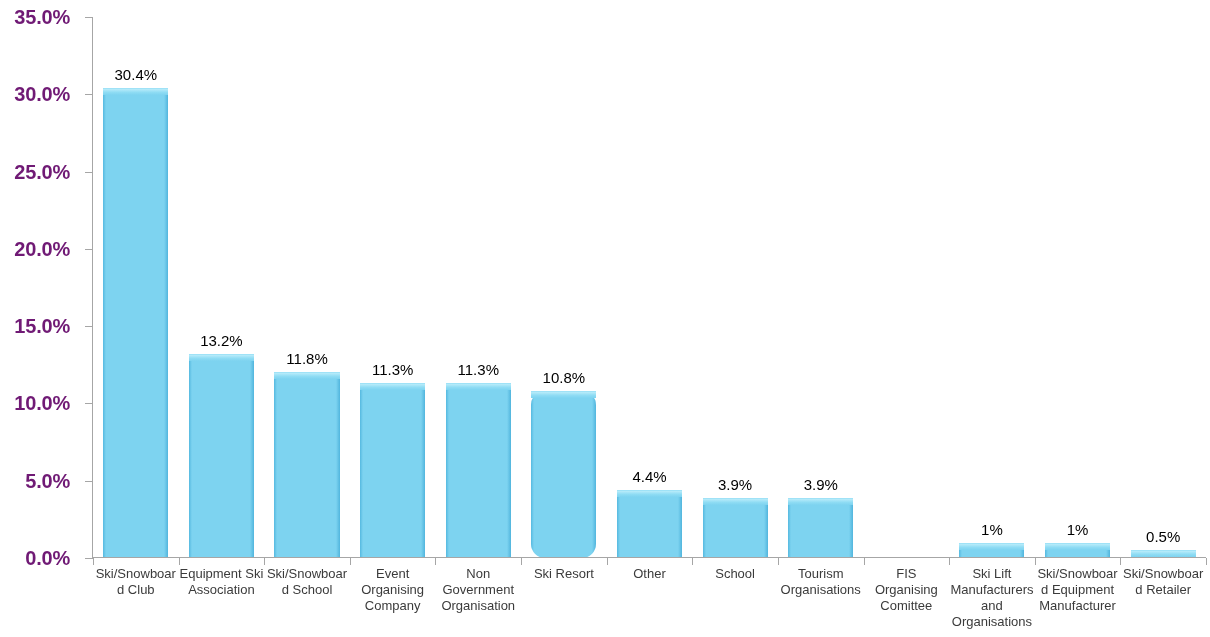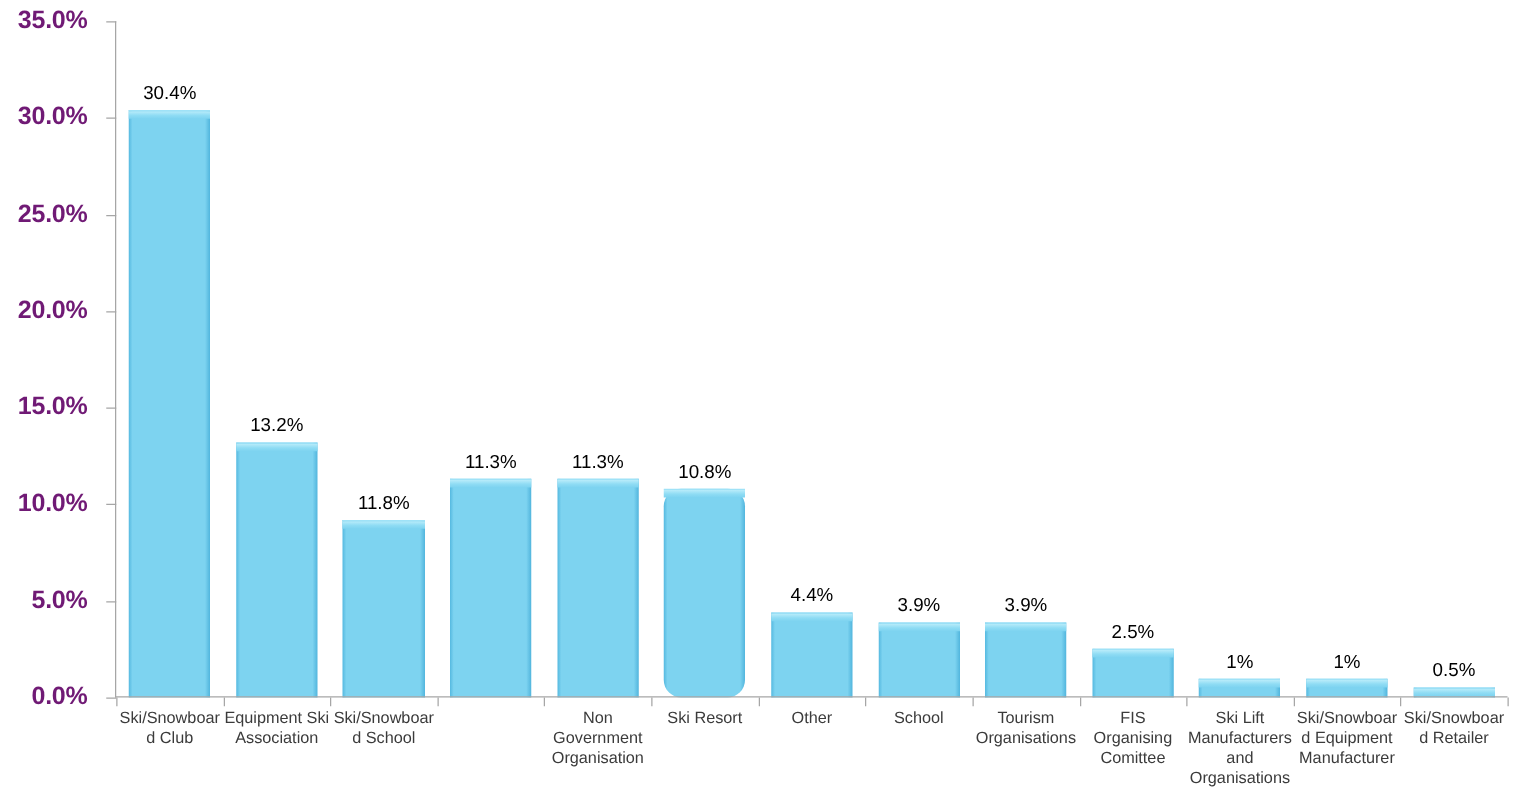--- a/index.html
+++ b/index.html
@@ -164,21 +164,21 @@
           <div class="bar-label">30.4%</div>
         </div>
       </div>
       <div class="bar-slot" style="left: 85.6154px; width: 85.6154px;">
         <div class="bar" style="height: 204.034px;">
           <div class="bar-top-highlight"></div>
           <div class="bar-label">13.2%</div>
         </div>
       </div>
       <div class="bar-slot" style="left: 171.231px; width: 85.6154px;">
-        <div class="bar" style="height: 142px;">
+        <div class="bar" style="height: 186px;">
           <div class="bar-top-highlight"></div>
           <div class="bar-label">11.8%</div>
         </div>
       </div>
       <div class="bar-slot" style="left: 256.846px; width: 85.6154px;">
         <div class="bar" style="height: 174.666px;">
           <div class="bar-top-highlight"></div>
           <div class="bar-label">11.3%</div>
         </div>
       </div>
@@ -203,26 +203,20 @@
       <div class="bar-slot" style="left: 599.308px; width: 85.6154px;">
         <div class="bar" style="height: 60.2829px;">
           <div class="bar-top-highlight"></div>
           <div class="bar-label">3.9%</div>
         </div>
       </div>
       <div class="bar-slot" style="left: 684.923px; width: 85.6154px;">
         <div class="bar" style="height: 60.2829px;">
           <div class="bar-top-highlight"></div>
           <div class="bar-label">3.9%</div>
-        </div>
-      </div>
-      <div class="bar-slot" style="left: 770.538px; width: 85.6154px;">
-        <div class="bar" style="height: 38.6429px;">
-          <div class="bar-top-highlight"></div>
-          <div class="bar-label">2.5%</div>
         </div>
       </div>
       <div class="bar-slot" style="left: 856.154px; width: 85.6154px;">
         <div class="bar" style="height: 15.4571px;">
           <div class="bar-top-highlight"></div>
           <div class="bar-label">1%</div>
         </div>
       </div>
       <div class="bar-slot" style="left: 941.769px; width: 85.6154px;">
         <div class="bar" style="height: 15.4571px;">
@@ -236,20 +230,21 @@
           <div class="bar-label">0.5%</div>
         </div>
       </div>
     </div>
 
   <div id="x-axis-line"></div>
   <div id="x-axis-labels">
       <div class="x-cat-label" style="left: 0px; width: 85.6154px;">Ski/Snowboard Club</div>
       <div class="x-cat-label" style="left: 85.6154px; width: 85.6154px;">Equipment Ski Association</div>
       <div class="x-cat-label" style="left: 171.231px; width: 85.6154px;">Ski/Snowboard School</div>
+      <div class="x-cat-label" style="left: 256.846px; width: 85.6154px;">Event Organising Company</div>
       <div class="x-cat-label" style="left: 342.462px; width: 85.6154px;">Non Government Organisation</div>
       <div class="x-cat-label" style="left: 428.077px; width: 85.6154px;">Ski Resort</div>
       <div class="x-cat-label" style="left: 513.692px; width: 85.6154px;">Other</div>
       <div class="x-cat-label" style="left: 599.308px; width: 85.6154px;">School</div>
       <div class="x-cat-label" style="left: 684.923px; width: 85.6154px;">Tourism Organisations</div>
       <div class="x-cat-label" style="left: 770.538px; width: 85.6154px;">FIS Organising Comittee</div>
       <div class="x-cat-label" style="left: 941.769px; width: 85.6154px;">Ski/Snowboard Equipment Manufacturer</div>
       <div class="x-cat-label" style="left: 856.154px; width: 85.6154px;">Ski Lift Manufacturers and Organisations</div>
       <div class="x-cat-label" style="left: 1027.38px; width: 85.6154px;">Ski/Snowboard Retailer</div>
     </div>

